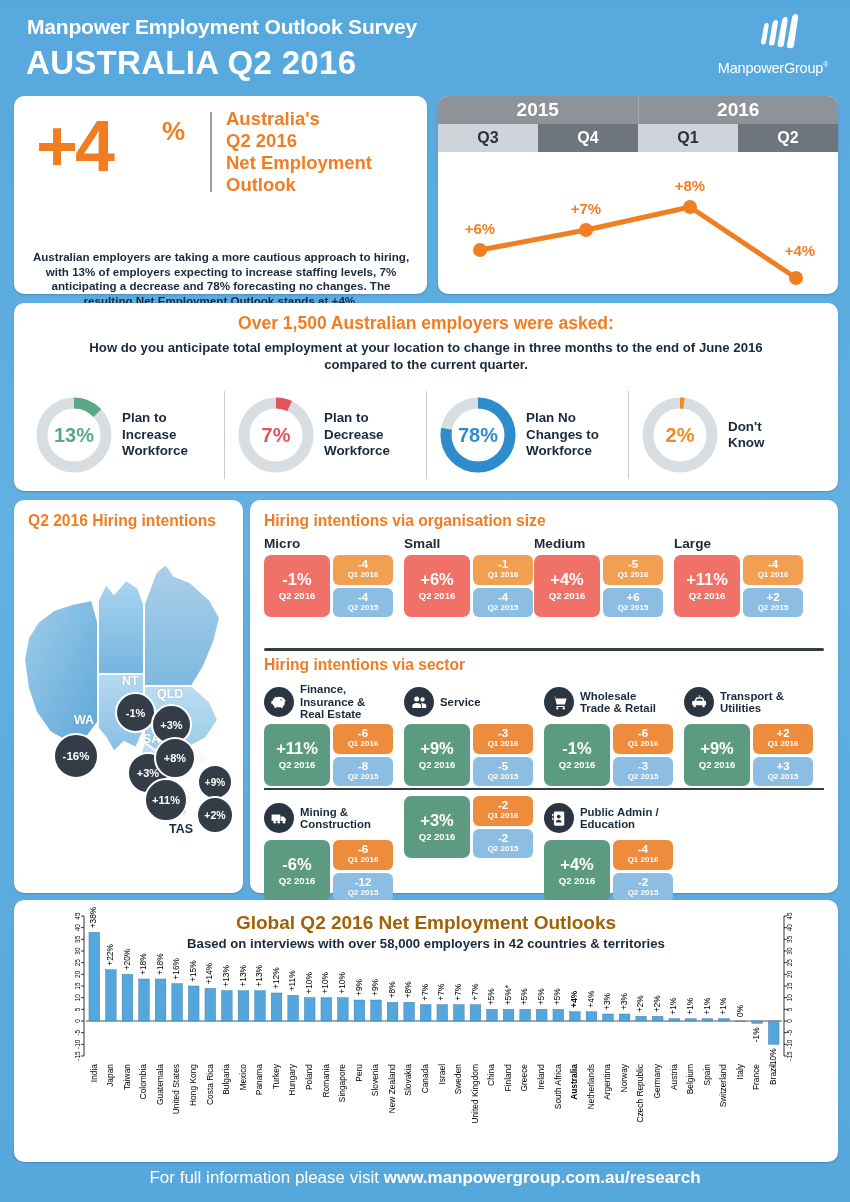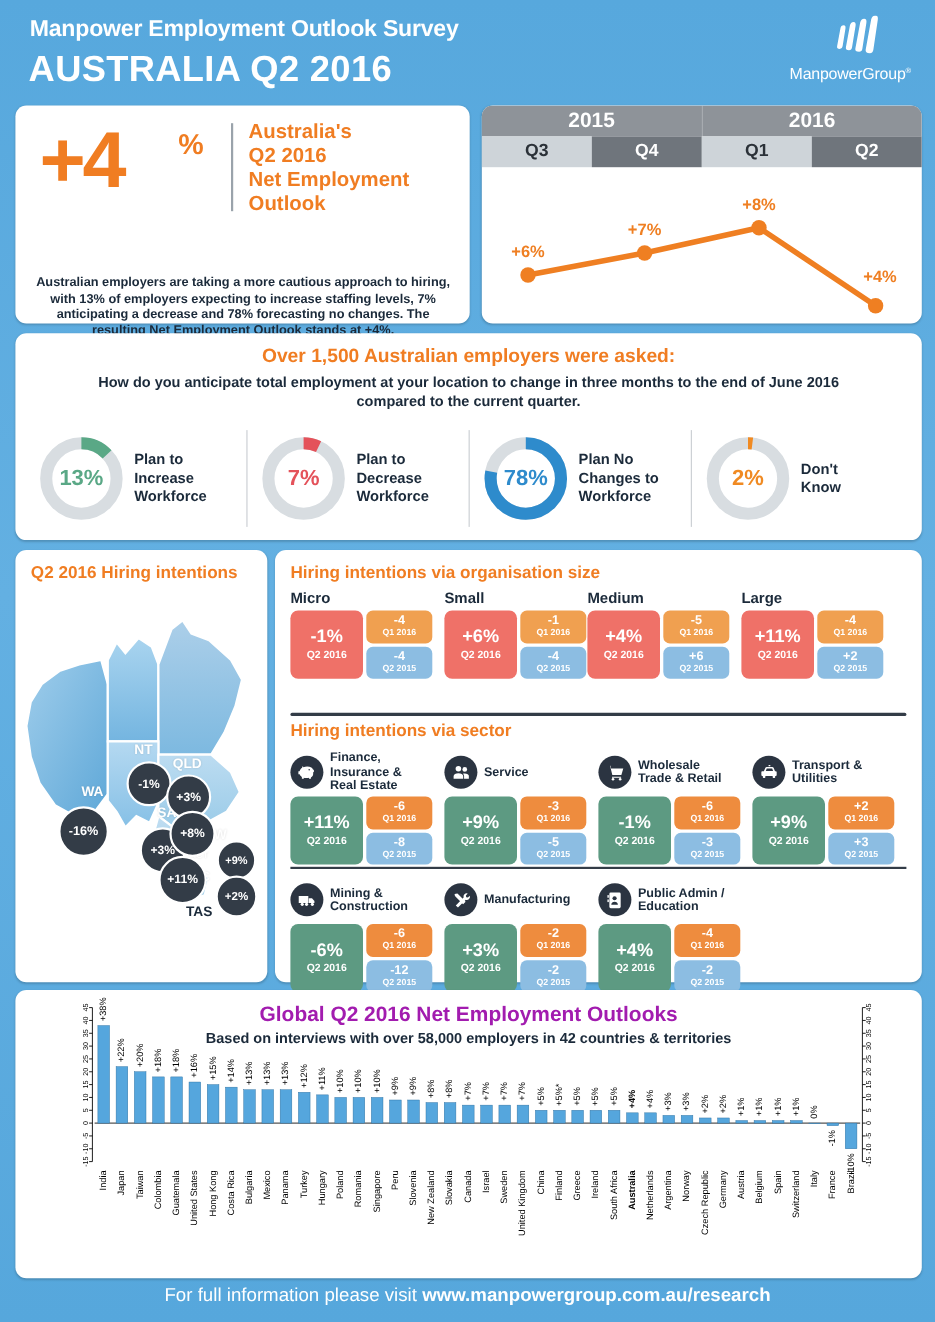--- a/index.html
+++ b/index.html
@@ -103,21 +103,21 @@
   .rule-thin { height:1.6px; background:#333c47; }
 
   .sector-head { display:flex; align-items:center; gap:6px; }
   .sec-icon { width:30px; height:30px; border-radius:50%; background:#2b3441;
      flex:none; display:flex; align-items:center; justify-content:center; }
   .sec-name { color:#1b2a3a; font-size:11.4px; font-weight:bold; line-height:12.4px; }
 
   
   #card-global { left:14px; top:900px; width:824px; height:262px; }
   .g-title { position:absolute; left:0; top:12px; width:824px; text-align:center;
-     color:#a21caf; font-size:19px; font-weight:bold; }
+     color:#a16207; font-size:19px; font-weight:bold; }
   .g-sub { position:absolute; left:0; top:36px; width:824px; text-align:center;
      color:#1b2a3a; font-size:13.2px; font-weight:bold; }
 
   
   .footer { position:absolute; left:0; top:1168px; width:850px; text-align:center;
      color:#ffffff; font-size:17px; }
   .footer b { font-weight:bold; }
 </style>
 </head>
 <body>
@@ -535,31 +535,20 @@
                 <div class="p">Q1 2016</div>
               </div>
               <div class="tile-sm" style="background: rgb(140, 189, 226);">
                 <div class="v">-12</div>
                 <div class="p">Q2 2015</div>
               </div>
             </div>
           </div>
         </div>
         <div style="width: 140px; flex: 0 0 auto;">
-          <div class="sector-head" style="height: 44px;">
-            <div class="sec-icon">
-              <svg width="19" height="19" viewBox="0 0 24 24" fill="#fff">
-                <path d="M4.1 4.6l3.3-.5 9.4 9.4-2.9 2.9L4.5 7l-.4-2.4z"></path>
-                <path d="M19.2 4.2a3.7 3.7 0 0 0-4.7 4.6l-9 9 2.5 2.5 9-9a3.7 3.7 0 0 0 4.6-4.7l-2.2 2.2-1.9-.4-.4-1.9z"></path>
-              </svg>
-            </div>
-            <div class="sec-name">
-              <div>Manufacturing</div>
-            </div>
-          </div>
           <div class="tile-group">
             <div class="tile-main" style="background: rgb(93, 154, 130);">
               <div class="v">+3%</div>
               <div class="p">Q2 2016</div>
             </div>
             <div class="tile-side">
               <div class="tile-sm" style="background: rgb(238, 140, 62);">
                 <div class="v">-2</div>
                 <div class="p">Q1 2016</div>
               </div>

